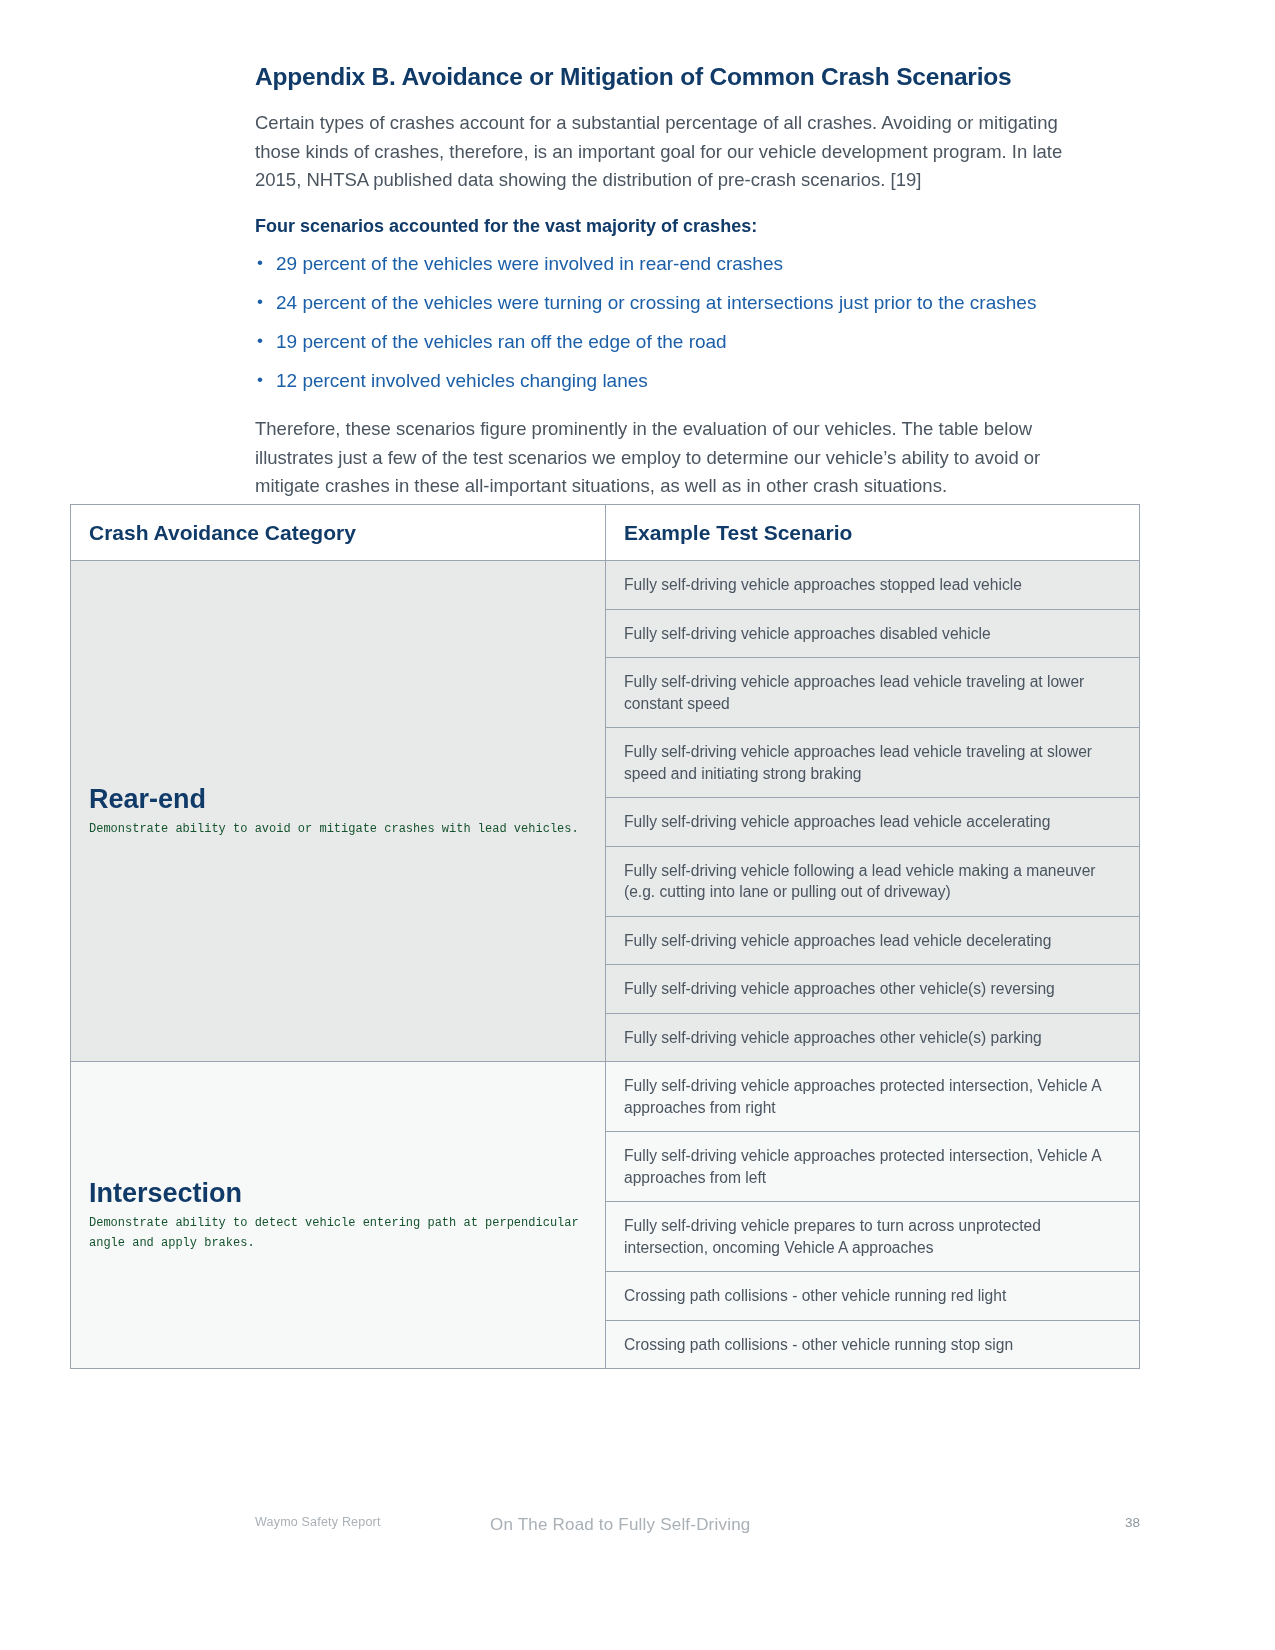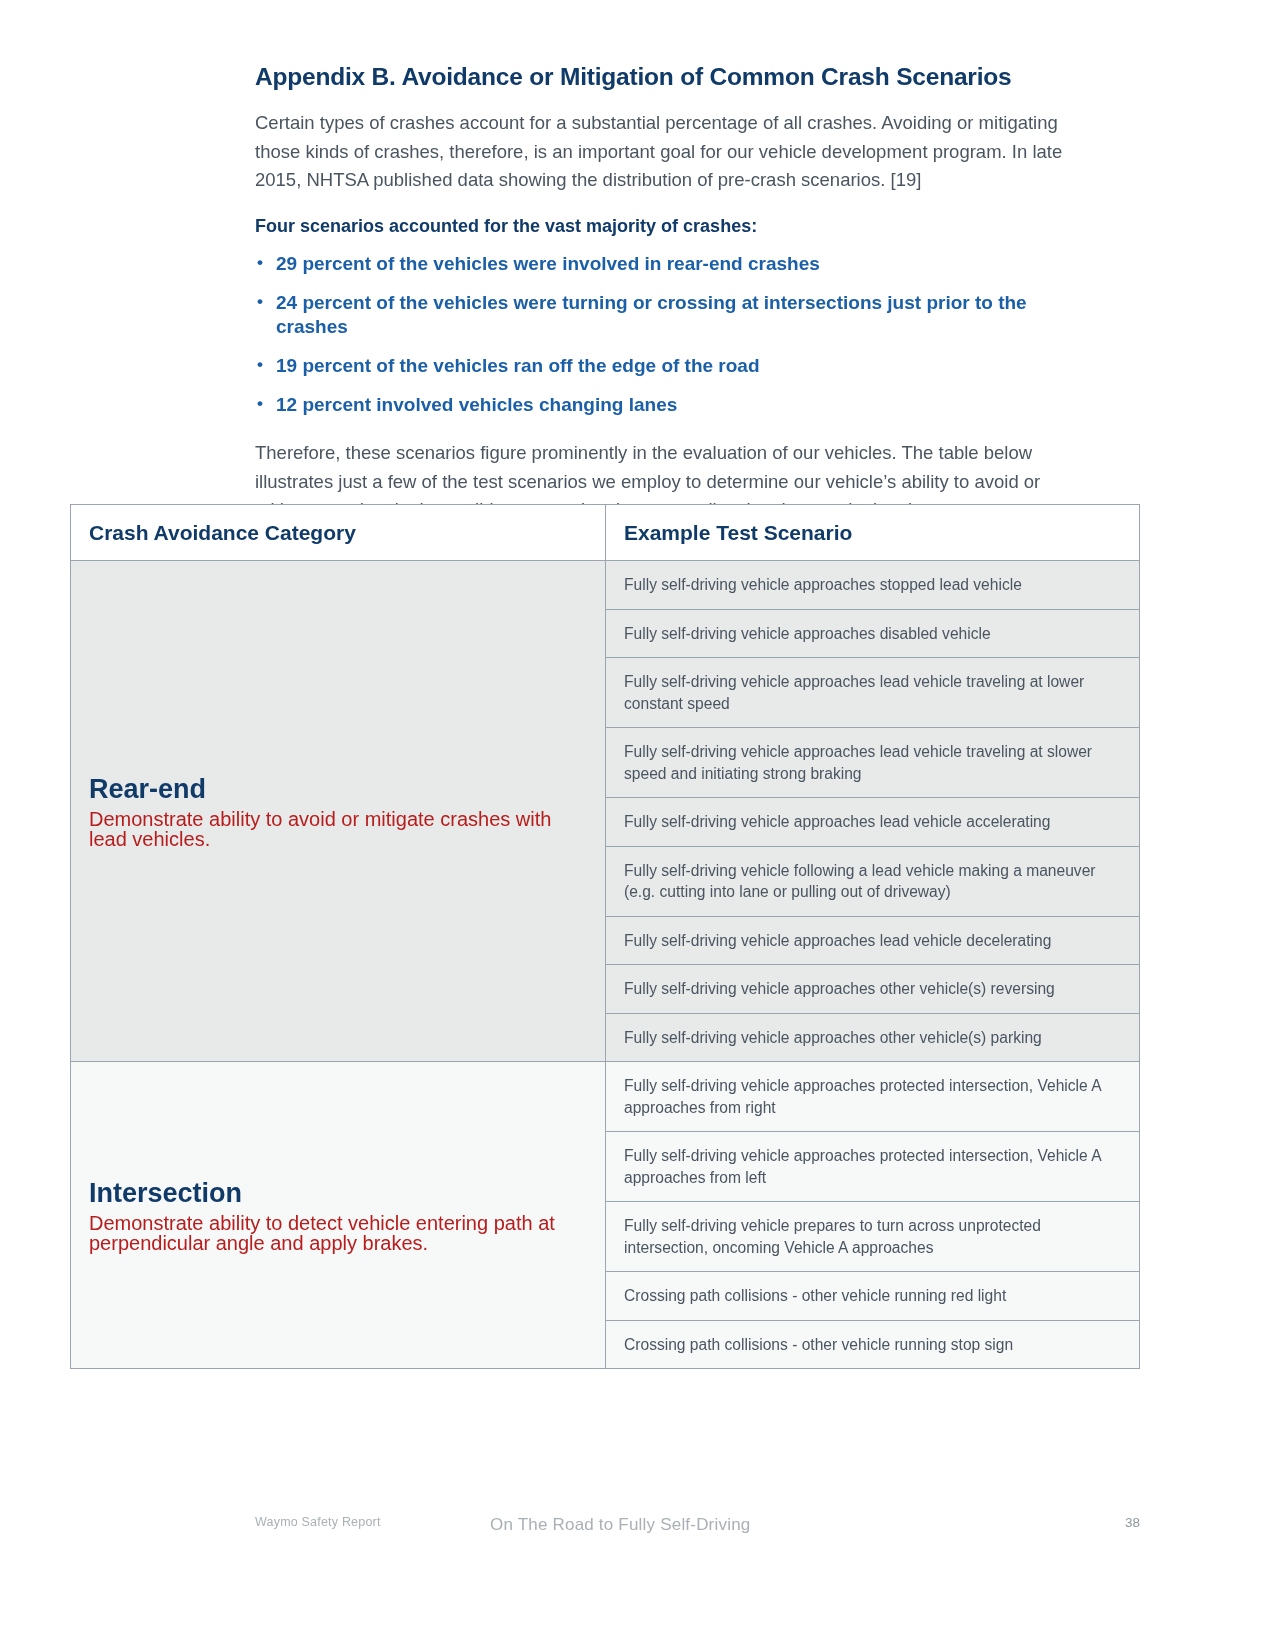--- a/index.html
+++ b/index.html
@@ -46,21 +46,20 @@
     font-size: 18px;
     font-weight: bold;
     color: #103A68;
     margin: 0 0 14px 0;
     line-height: 1.3;
   }
   ul.bullets {
     list-style: none;
     margin: 0 0 18px 0;
     padding: 0;
-    font-weight: bold;
   }
   ul.bullets li {
     position: relative;
     font-size: 19px;
     line-height: 24px;
     color: #1B5FA8;
     padding-left: 21px;
     margin-bottom: 15px;
   }
   ul.bullets li:last-child { margin-bottom: 0; }
@@ -119,23 +118,24 @@
   td.cat-cell.shade { background: #e8eaea; }
   td.cat-cell.light { background: #f7f8f8; }
   .cat-title {
     font-size: 27px;
     font-weight: bold;
     color: #103A68;
     line-height: 1.2;
     margin-bottom: 4px;
   }
   .cat-desc {
-    font-size: 20px;
+    font-size: 12px;
     line-height: 20px;
-    color: #b91c1c;
+    color: #14532d;
+    font-family: Liberation Mono, monospace;
   }
   
   td.scen-cell {
     padding: 13px 16px 13px 18px;
     font-size: 15.6px;
     line-height: 21.5px;
     color: #4a5560;
   }
   td.scen-cell.shade { background: #e8eaea; }
   td.scen-cell.light { background: #f7f8f8; }

